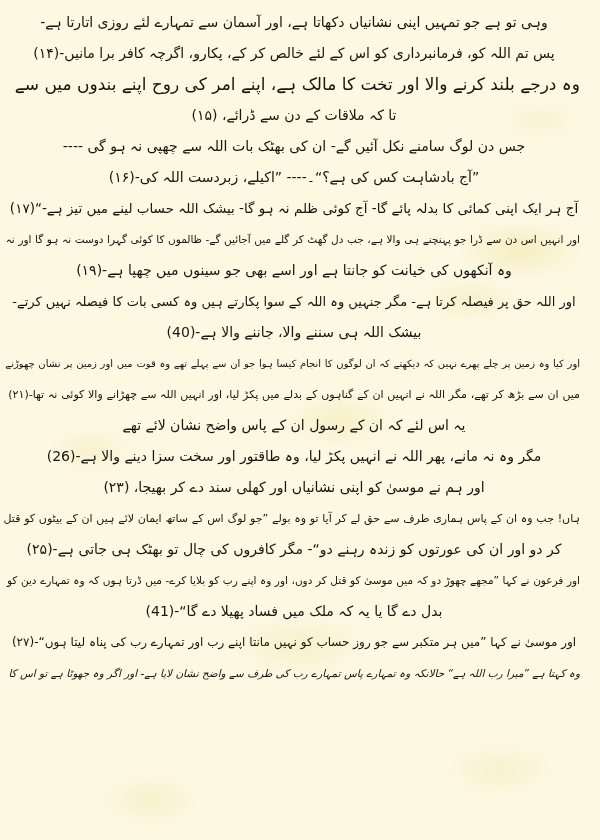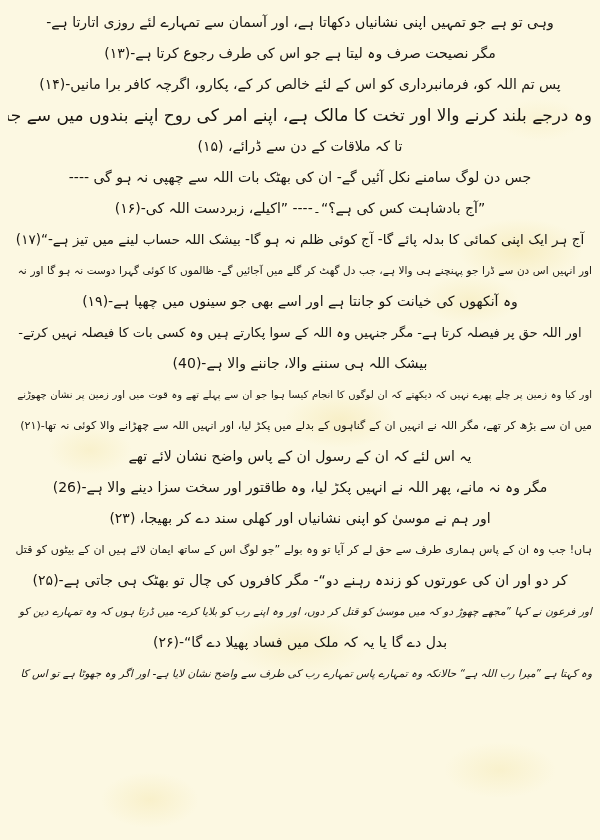--- a/index.html
+++ b/index.html
@@ -5,21 +5,21 @@
   html, body { margin: 0; padding: 0; }
   body {
     width: 600px; height: 840px;
     overflow: hidden;
     font-family: "DejaVu Sans", sans-serif;
   }
   .page {
     position: relative;
     width: 600px; height: 840px;
     box-sizing: border-box;
-    padding: 7px 0 0 0;
+    padding: 7px 12px 0 0;
     direction: rtl;
     overflow: hidden;
     
     background:
       radial-gradient(90px 45px at 520px 250px, rgba(236,213,120,0.30), rgba(236,213,120,0) 70%),
       radial-gradient(70px 35px at 470px 300px, rgba(236,213,120,0.22), rgba(236,213,120,0) 70%),
       radial-gradient(80px 40px at 340px 420px, rgba(236,213,120,0.25), rgba(236,213,120,0) 70%),
       radial-gradient(60px 35px at 90px 450px, rgba(236,213,120,0.20), rgba(236,213,120,0) 70%),
       radial-gradient(100px 45px at 300px 645px, rgba(236,213,120,0.22), rgba(236,213,120,0) 70%),
       radial-gradient(70px 40px at 150px 800px, rgba(236,213,120,0.22), rgba(236,213,120,0) 70%),
@@ -38,34 +38,34 @@
     font-weight: 500;
   }
   .center  { text-align: center; }
   .justify { text-align: right; }
 </style>
 </head>
 <body>
 
 <div class="page">
   <div class="line center">وہی تو ہے جو تمہیں اپنی نشانیاں دکھاتا ہے، اور آسمان سے تمہارے لئے روزی اتارتا ہے-</div>
-  <div class="line center">مگر نصیحت صرف وہ لیتا ہے جو اس کی طرف رجوع کرتا ہے-(۱۳)</div>
   <div class="line center">پس تم اللہ کو، فرمانبرداری کو اس کے لئے خالص کر کے، پکارو، اگرچہ کافر برا مانیں-(۱۴)</div>
   <div class="line justify" style="font-size: 17px; word-spacing: 0px; margin-left: 8px;">وہ درجے بلند کرنے والا اور تخت کا مالک ہے، اپنے امر کی روح اپنے بندوں میں سے جس کو چاہتا ہے، القا کرتا ہے</div>
   <div class="line center">تا کہ ملاقات کے دن سے ڈرائے، (۱۵)</div>
   <div class="line center">جس دن لوگ سامنے نکل آئیں گے- ان کی بھٹک بات اللہ سے چھپی نہ ہو گی ----</div>
   <div class="line center">”آج بادشاہت کس کی ہے؟“۔---- ”اکیلے، زبردست اللہ کی-(۱۶)</div>
   <div class="line center" style="font-size: 13.5px;">آج ہر ایک اپنی کمائی کا بدلہ پائے گا- آج کوئی ظلم نہ ہو گا- بیشک اللہ حساب لینے میں تیز ہے-“(۱۷)</div>
   <div class="line justify" style="font-size: 10.5px; word-spacing: 0.25px;">اور انہیں اس دن سے ڈرا جو پہنچنے ہی والا ہے، جب دل گھٹ کر گلے میں آجائیں گے- ظالموں کا کوئی گہرا دوست نہ ہو گا اور نہ</div>
   <div class="line center">وہ آنکھوں کی خیانت کو جانتا ہے اور اسے بھی جو سینوں میں چھپا ہے-(۱۹)</div>
   <div class="line center" style="font-size: 13px;">اور اللہ حق پر فیصلہ کرتا ہے- مگر جنہیں وہ اللہ کے سوا پکارتے ہیں وہ کسی بات کا فیصلہ نہیں کرتے-</div>
   <div class="line center">بیشک اللہ ہی سننے والا، جاننے والا ہے-(40)</div>
   <div class="line justify" style="font-size: 10px; word-spacing: 0.5px;">اور کیا وہ زمین پر چلے پھرے نہیں کہ دیکھتے کہ ان لوگوں کا انجام کیسا ہوا جو ان سے پہلے تھے وہ قوت میں اور زمین پر نشان چھوڑنے</div>
   <div class="line justify" style="font-size: 11px; word-spacing: 0.25px;">میں ان سے بڑھ کر تھے، مگر اللہ نے انہیں ان کے گناہوں کے بدلے میں پکڑ لیا، اور انہیں اللہ سے چھڑانے والا کوئی نہ تھا-(۲۱)</div>
   <div class="line center">یہ اس لئے کہ ان کے رسول ان کے پاس واضح نشان لائے تھے</div>
   <div class="line center">مگر وہ نہ مانے، پھر اللہ نے انہیں پکڑ لیا، وہ طاقتور اور سخت سزا دینے والا ہے-(26)</div>
   <div class="line center">اور ہم نے موسیٰ کو اپنی نشانیاں اور کھلی سند دے کر بھیجا، (۲۳)</div>
   <div class="line justify" style="font-size: 11px; word-spacing: 0.25px;">ہاں! جب وہ ان کے پاس ہماری طرف سے حق لے کر آیا تو وہ بولے ”جو لوگ اس کے ساتھ ایمان لائے ہیں ان کے بیٹوں کو قتل</div>
   <div class="line center">کر دو اور ان کی عورتوں کو زندہ رہنے دو“- مگر کافروں کی چال تو بھٹک ہی جاتی ہے-(۲۵)</div>
-  <div class="line justify" style="font-size: 10.5px; word-spacing: 0.25px; font-style: italic;">اور فرعون نے کہا ”مجھے چھوڑ دو کہ میں موسیٰ کو قتل کر دوں، اور وہ اپنے رب کو بلایا کرے- میں ڈرتا ہوں کہ وہ تمہارے دین کو</div>
-  <div class="line center">بدل دے گا یا یہ کہ ملک میں فساد پھیلا دے گا“-(۲۶)</div>
+  <div class="line justify" style="font-size: 10.5px; word-spacing: 0.25px;">اور فرعون نے کہا ”مجھے چھوڑ دو کہ میں موسیٰ کو قتل کر دوں، اور وہ اپنے رب کو بلایا کرے- میں ڈرتا ہوں کہ وہ تمہارے دین کو</div>
+  <div class="line center">بدل دے گا یا یہ کہ ملک میں فساد پھیلا دے گا“-(41)</div>
+  <div class="line center" style="font-size: 12px;">اور موسیٰ نے کہا ”میں ہر متکبر سے جو روز حساب کو نہیں مانتا اپنے رب اور تمہارے رب کی پناہ لیتا ہوں“-(۲۷)</div>
   <div class="line justify" style="font-size: 10.5px; word-spacing: 0px; font-style: italic;">وہ کہتا ہے ”میرا رب اللہ ہے“ حالانکہ وہ تمہارے پاس تمہارے رب کی طرف سے واضح نشان لایا ہے- اور اگر وہ جھوٹا ہے تو اس کا</div>
 </div>
 
 </body></html>

